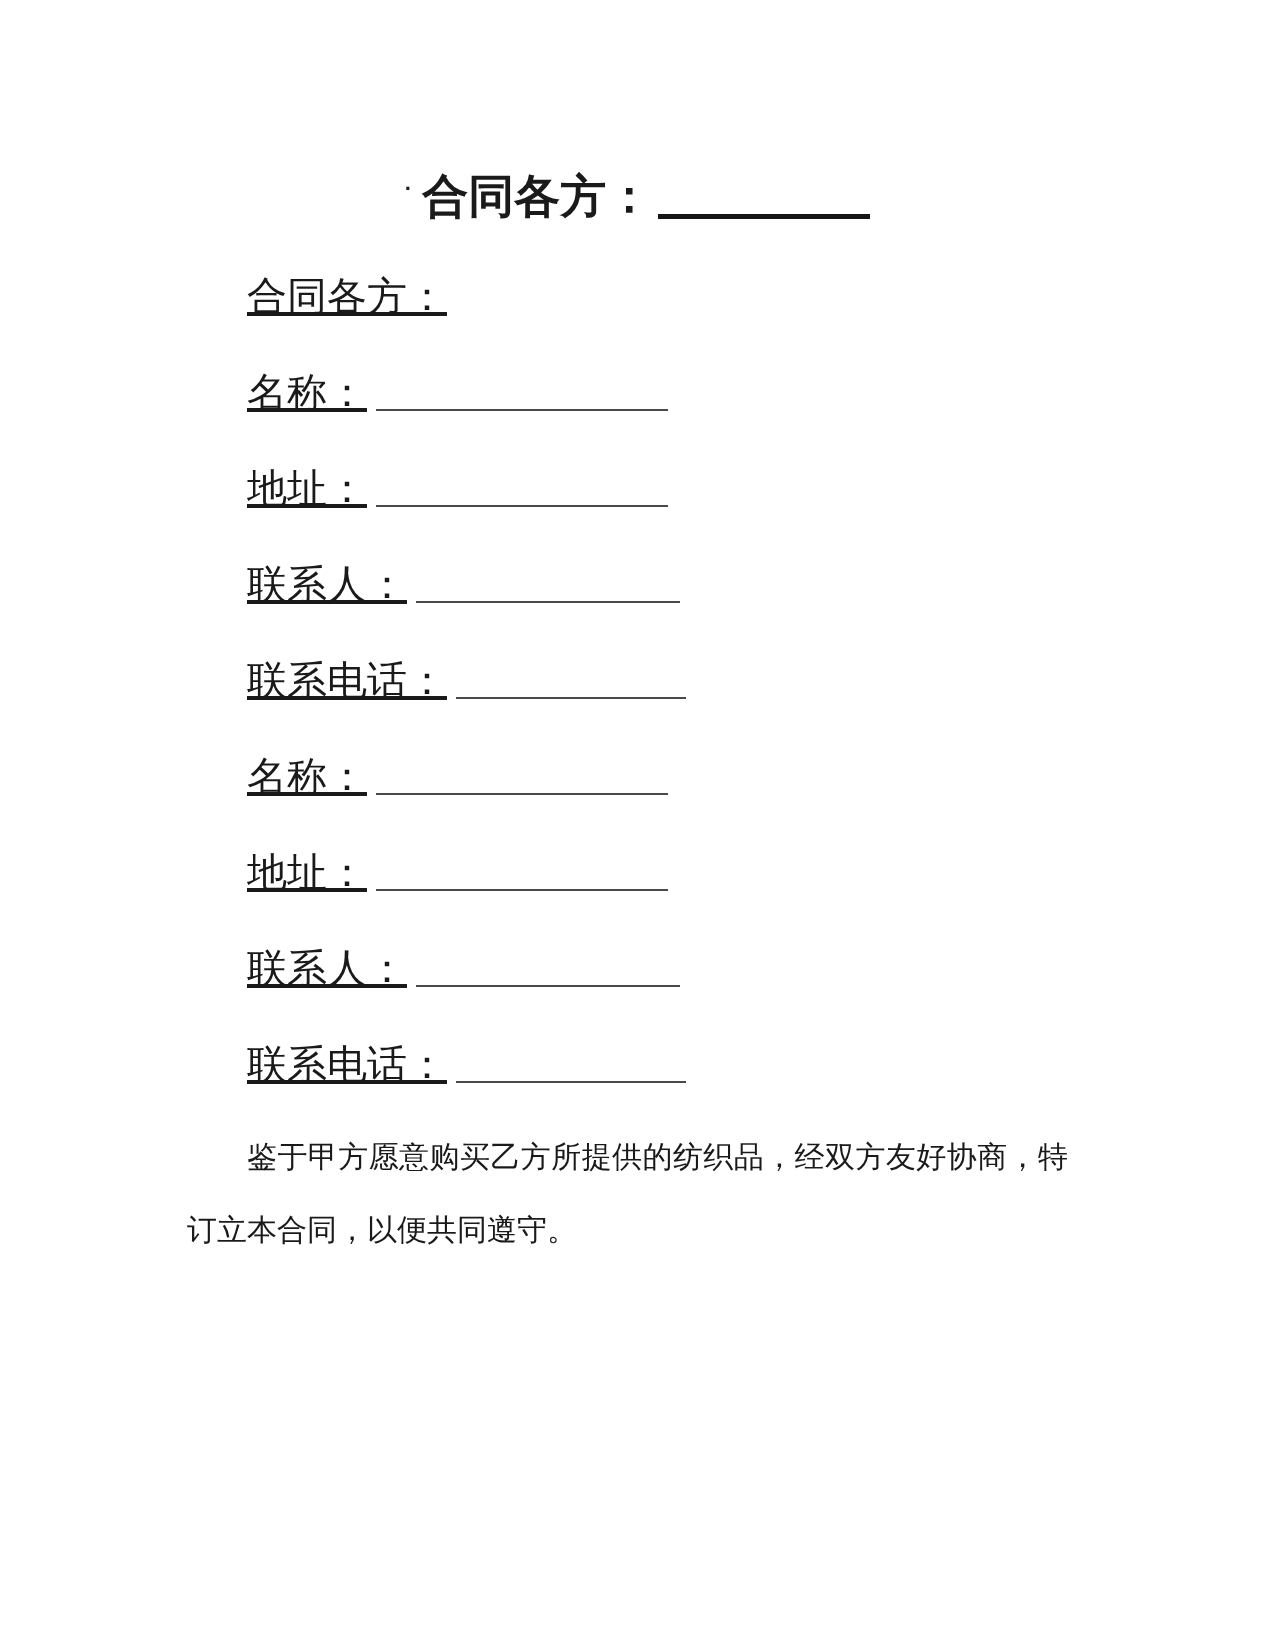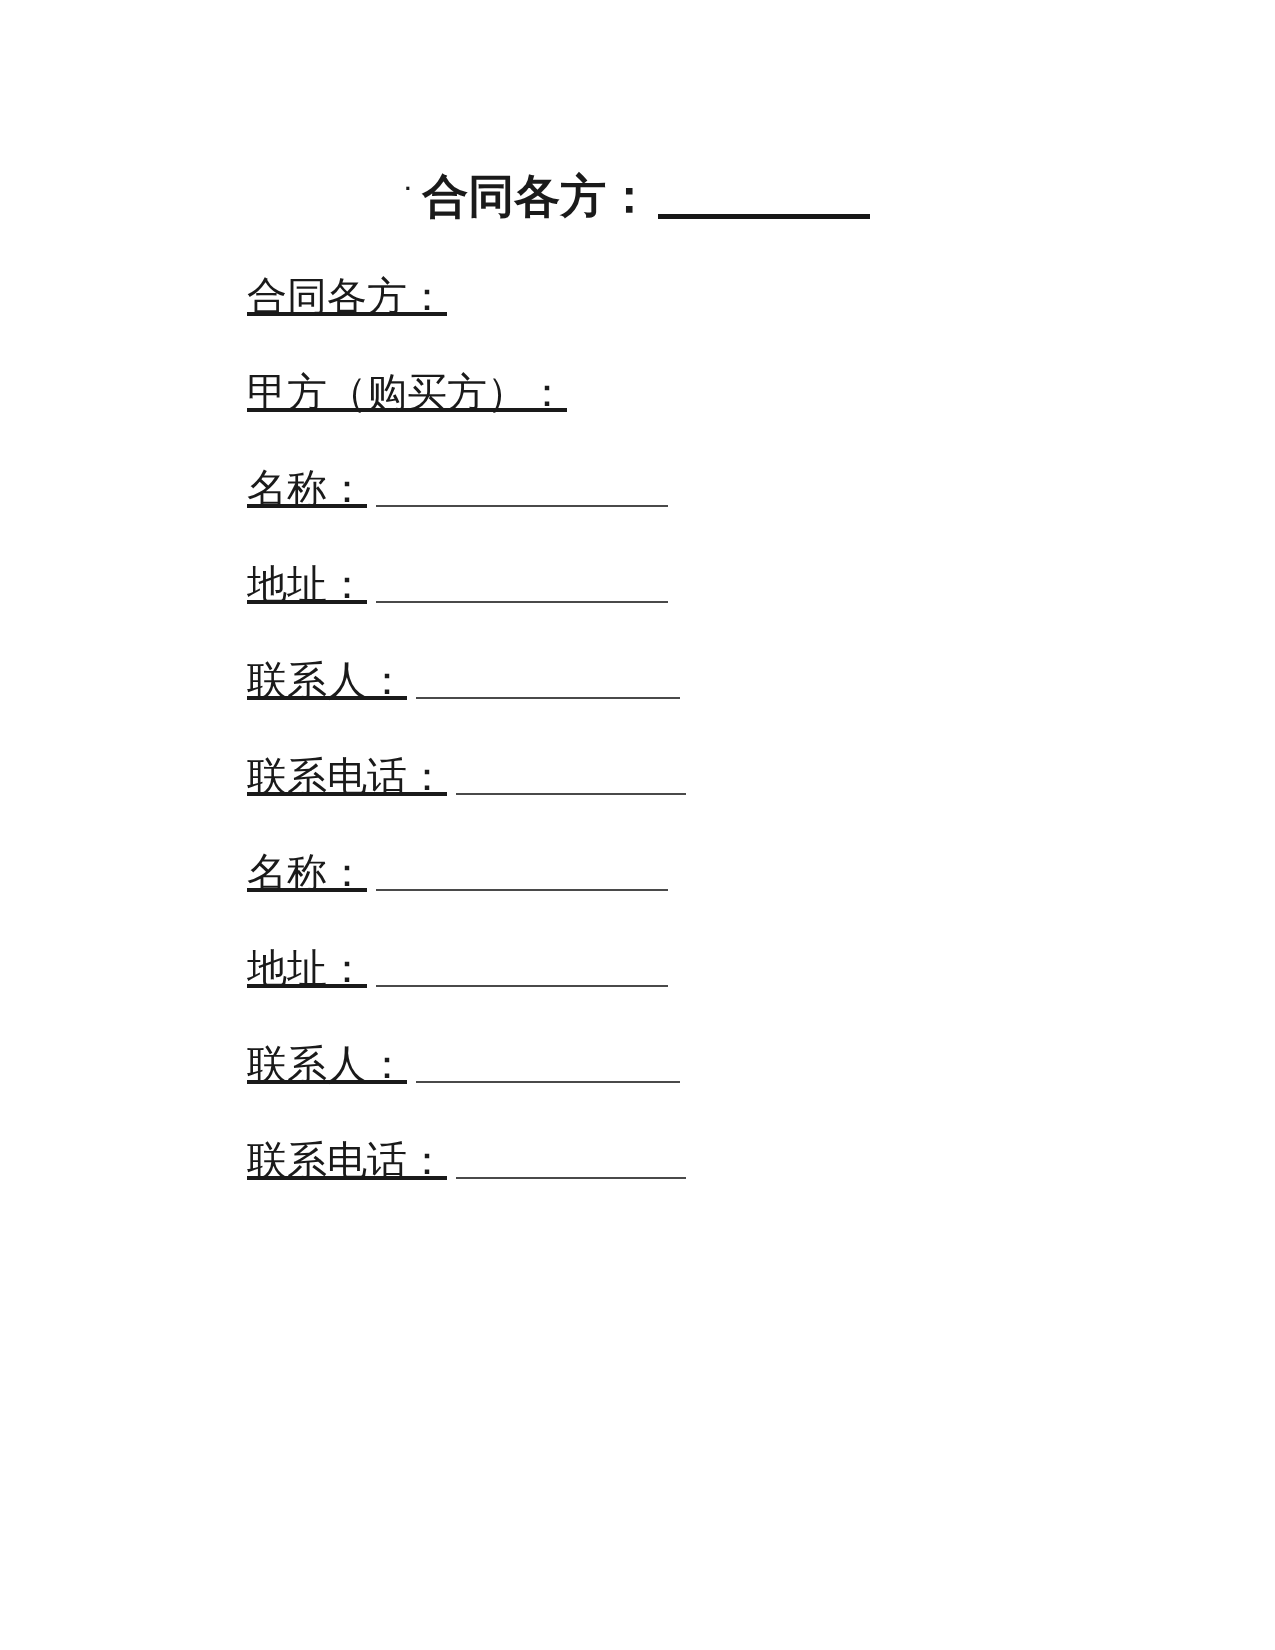--- a/index.html
+++ b/index.html
@@ -77,23 +77,20 @@
   <div class="content">
 
     <div class="title">
       <span class="dot">·</span><span>合同各方：</span><span class="blank"></span>
     </div>
 
     <div class="row first">
       <span>合同各方：</span>
     </div>
 
-    <div class="row">
-      <span>甲方（购买方）：</span>
-    </div>
 
     <div class="row">
       <span>名称：</span><span class="blank w-name"></span>
     </div>
 
     <div class="row">
       <span>地址：</span><span class="blank w-addr"></span>
     </div>
 
     <div class="row">
@@ -114,15 +111,16 @@
     </div>
 
     <div class="row">
       <span>联系人：</span><span class="blank w-contact"></span>
     </div>
 
     <div class="row">
       <span>联系电话：</span><span class="blank w-phone"></span>
     </div>
 
+    <p class="preamble">鉴于甲方愿意购买乙方所提供的纺织品，经双方友好协商，特订立本合同，以便共同遵守。</p>
 
   </div>
 </div>
 
 </body></html>

